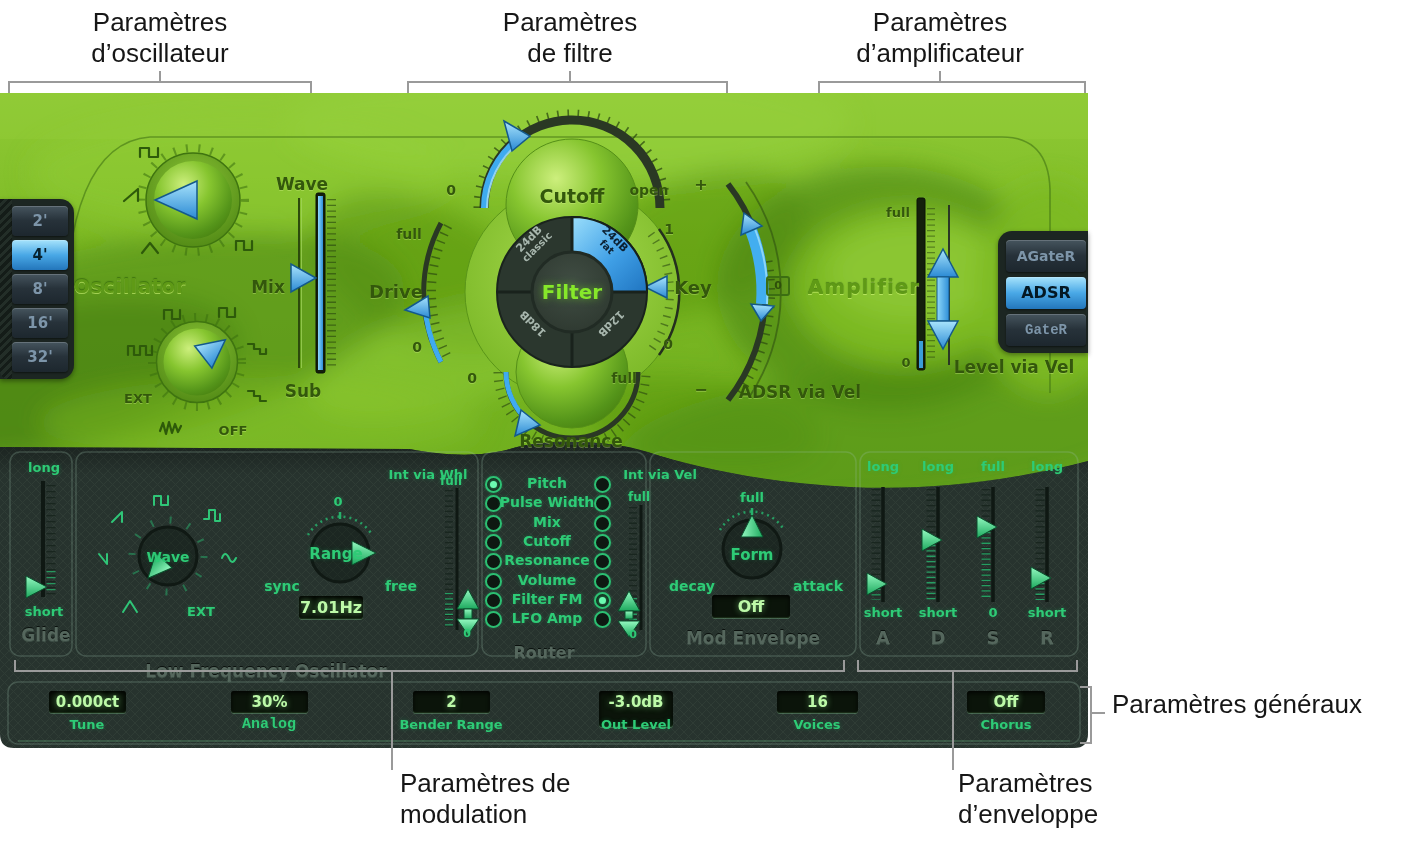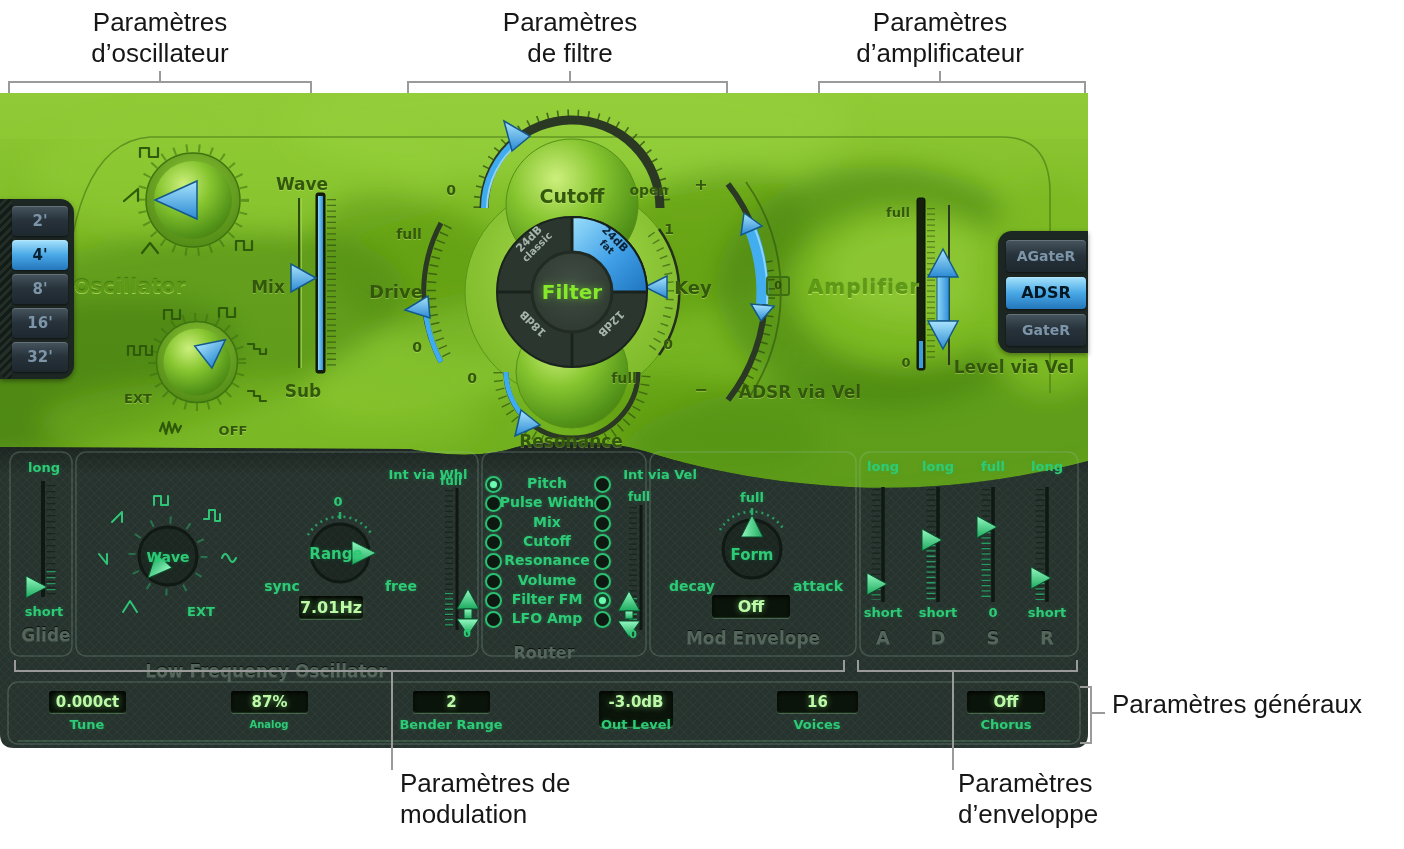--- a/index.html
+++ b/index.html
@@ -282,21 +282,21 @@
     </div>
     <div class="fbtn" style="top:113px;">2'</div>
     <div class="fbtn sel" style="top:147px;">4'</div>
     <div class="fbtn" style="top:181px;">8'</div>
     <div class="fbtn" style="top:215px;">16'</div>
     <div class="fbtn" style="top:249px;">32'</div>
 
     <div class="abs" style="left:998px;top:138px;width:90px;height:122px;background:#1c2622;border-radius:14px 0 0 14px;box-shadow:0 2px 5px rgba(0,0,0,.4);"></div>
     <div class="ebtn" style="top:147px;">AGateR</div>
     <div class="ebtn sel" style="top:184px;">ADSR</div>
-    <div class="ebtn" style="top:221px;">GateR</div>
+    <div class="ebtn" style="top:221px;font-family:Liberation Mono, monospace;">GateR</div>
 
     <div class="radio sel" style="left:485px;top:383px;"></div>
     <div class="radio" style="left:485px;top:402px;"></div>
     <div class="radio" style="left:485px;top:422px;"></div>
     <div class="radio" style="left:485px;top:441px;"></div>
     <div class="radio" style="left:485px;top:460px;"></div>
     <div class="radio" style="left:485px;top:480px;"></div>
     <div class="radio" style="left:485px;top:499px;"></div>
     <div class="radio" style="left:485px;top:518px;"></div>
     <div class="radio" style="left:594px;top:383px;"></div>
@@ -304,21 +304,21 @@
     <div class="radio" style="left:594px;top:422px;"></div>
     <div class="radio" style="left:594px;top:441px;"></div>
     <div class="radio" style="left:594px;top:460px;"></div>
     <div class="radio" style="left:594px;top:480px;"></div>
     <div class="radio sel" style="left:594px;top:499px;"></div>
     <div class="radio" style="left:594px;top:518px;"></div>
 
     <div class="pbox" style="left:299px;top:503px;width:64px;height:23px;line-height:23px;font-size:16px;">7.01Hz</div>
     <div class="pbox" style="left:712px;top:502px;width:78px;height:23px;line-height:23px;font-size:16px;">Off</div>
     <div class="pbox" style="left:49px;top:598px;width:77px;height:22px;line-height:22px;font-size:15px;">0.000ct</div>
-    <div class="pbox" style="left:231px;top:598px;width:77px;height:22px;line-height:22px;font-size:15px;">87%</div>
+    <div class="pbox" style="left:231px;top:598px;width:77px;height:22px;line-height:22px;font-size:15px;">30%</div>
     <div class="pbox" style="left:413px;top:598px;width:77px;height:22px;line-height:22px;font-size:15px;">2</div>
     <div class="pbox" style="left:599px;top:598px;width:74px;height:36px;line-height:22px;font-size:15px;">-3.0dB</div>
     <div class="pbox" style="left:777px;top:598px;width:81px;height:22px;line-height:22px;font-size:15px;">16</div>
     <div class="pbox" style="left:967px;top:598px;width:78px;height:22px;line-height:22px;font-size:15px;">Off</div>
 
     <div class="zbox" style="left:766px;top:183px;width:20px;height:16px;line-height:16px;font-size:11px;">0</div>
 
     <div class="hot" style="left:145px;top:59px;width:96px;height:96px;"></div>
     <div class="hot" style="left:155px;top:227px;width:84px;height:84px;"></div>
     <div class="hot" style="left:288px;top:100px;width:50px;height:180px;"></div>
@@ -425,21 +425,21 @@
   <div class="t g" style="left:883px;top:612px;font-size:13px;">short</div>
   <div class="t g" style="left:938px;top:612px;font-size:13px;">short</div>
   <div class="t g" style="left:993px;top:612px;font-size:13px;">0</div>
   <div class="t g" style="left:1047px;top:612px;font-size:13px;">short</div>
   <div class="t emb" style="left:883px;top:637px;font-size:18px;">A</div>
   <div class="t emb" style="left:938px;top:637px;font-size:18px;">D</div>
   <div class="t emb" style="left:993px;top:637px;font-size:18px;">S</div>
   <div class="t emb" style="left:1047px;top:637px;font-size:18px;">R</div>
 
   <div class="t g" style="left:87px;top:724px;font-size:13px;">Tune</div>
-  <div class="t g" style="left:269px;top:724px;font-size:10px;">Analog</div>
+  <div class="t g" style="left:269px;top:724px;font-size:15px;font-family:Liberation Mono, monospace;">Analog</div>
   <div class="t g" style="left:451px;top:724px;font-size:13px;">Bender Range</div>
   <div class="t g" style="left:636px;top:724px;font-size:13px;">Out Level</div>
   <div class="t g" style="left:817px;top:724px;font-size:13px;">Voices</div>
   <div class="t g" style="left:1006px;top:724px;font-size:13px;">Chorus</div>
 
   <div class="annc ann" style="left:160px;top:7px;">
     <div>Paramètres</div>
     <div>d’oscillateur</div>
   </div>
   <div class="annc ann" style="left:570px;top:7px;">

